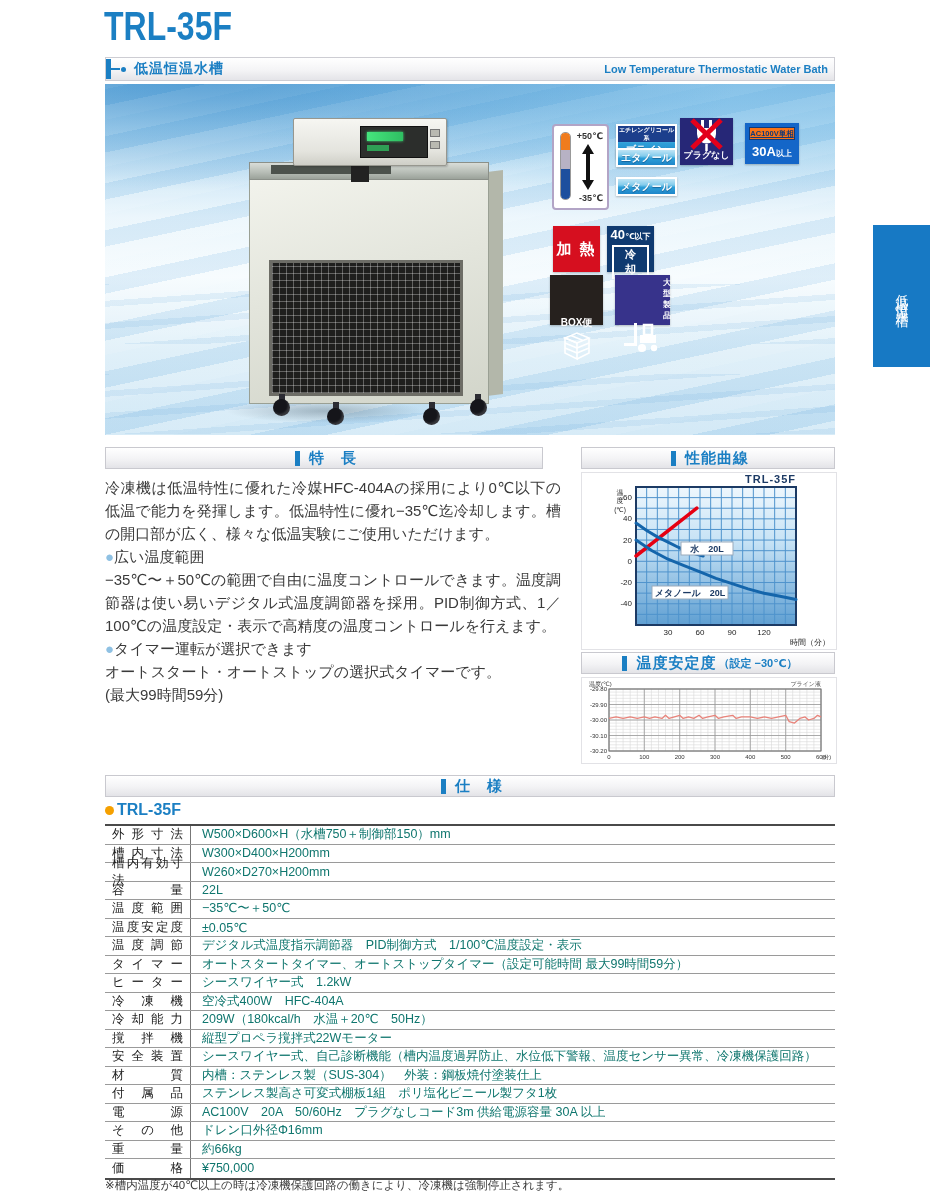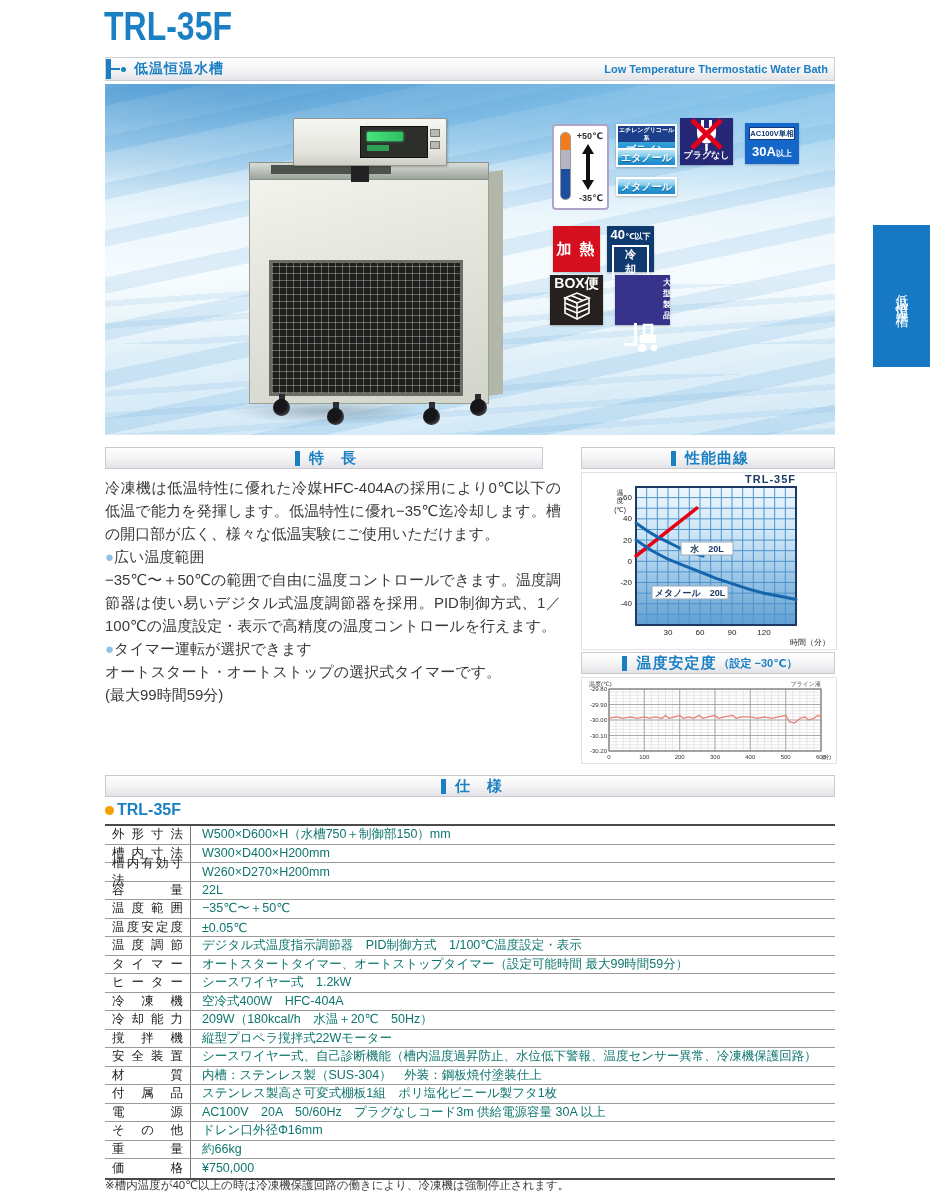--- a/index.html
+++ b/index.html
@@ -66,30 +66,30 @@
   .liquid{left:511px;width:57px;border:2px solid #fff;box-shadow:0 1px 2px rgba(0,0,0,.25);
           background:linear-gradient(180deg,#bfe4f5 0%,#83ccec 40%,#2e9fd8 55%,#1f86c9 100%);
           text-align:center;color:#fff;font-weight:bold;}
   .liquid .strip{background:#1c3f8c;color:#fff;font-size:6px;line-height:8px;font-weight:bold;}
   .liquid .lbl{font-size:10px;line-height:15px;text-shadow:0 1px 1px rgba(0,60,110,.6);}
 
   .badge{text-align:center;color:#fff;font-weight:bold;box-shadow:0 1px 2px rgba(0,0,0,.25);}
   .noplug{left:575px;top:34px;width:53px;height:47px;background:#262777;}
   .noplug .lbl{position:absolute;left:0;right:0;bottom:3px;font-size:9px;}
   .power{left:640px;top:39px;width:54px;height:41px;background:#1466c8;padding-top:0;}
-  .power .l1{margin:4px 4px 2px 4px;background:#ffffff;color:#123a78;font-size:7.5px;line-height:11px;font-weight:bold;border:1px solid #123a78;}
+  .power .l1{margin:4px 4px 2px 4px;background:#f97316;color:#123a78;font-size:7.5px;line-height:11px;font-weight:bold;border:1px solid #123a78;text-decoration:underline;}
   .power .l2{font-size:13px;line-height:20px;}
   .power .l2 small{font-size:8px;}
   .heat{left:448px;top:142px;width:47px;height:46px;background:#d60f1f;font-size:15px;line-height:46px;letter-spacing:2px;}
   .cool{left:502px;top:142px;width:47px;height:46px;background:#0f3a70;}
   .cool .l1{font-size:8px;line-height:17px;}
   .cool .l1 b{font-size:13px;}
   .cool .l2{margin:0 5px;border:2px solid #fff;font-size:11px;line-height:15px;letter-spacing:3px;padding-left:3px;}
   .boxbin{left:445px;top:191px;width:53px;height:50px;background:#26211e;}
-  .boxbin .lbl{font-size:14px;line-height:12px;padding-top:2px;}
+  .boxbin .lbl{font-size:10px;line-height:12px;padding-top:2px;margin-top:40px;}
   .large{left:510px;top:191px;width:55px;height:50px;background:#37338b;}
   .large .lbl{font-size:8px;line-height:11px;padding-top:2px;margin-left:48px;}
 
   
   .side-tab{left:873px;top:225px;width:57px;height:142px;background:#1779c4;color:#fff;
             display:flex;align-items:center;justify-content:center;
             writing-mode:vertical-rl;font-size:13px;letter-spacing:4px;}
 
   
   .hdr{position:absolute;height:22px;background:linear-gradient(180deg,#ffffff 0%,#f3f3f5 55%,#e3e3e7 100%);

